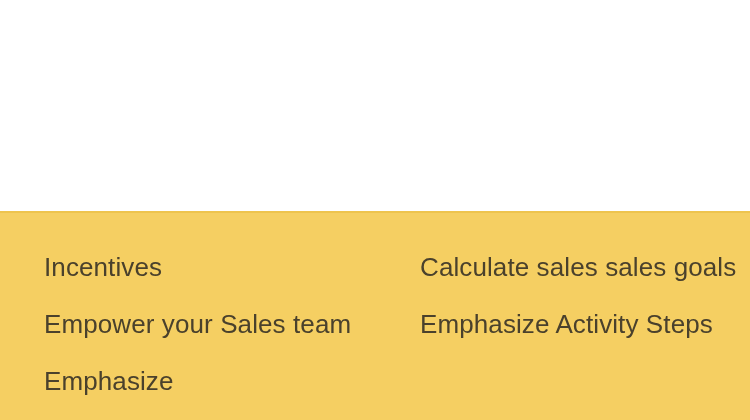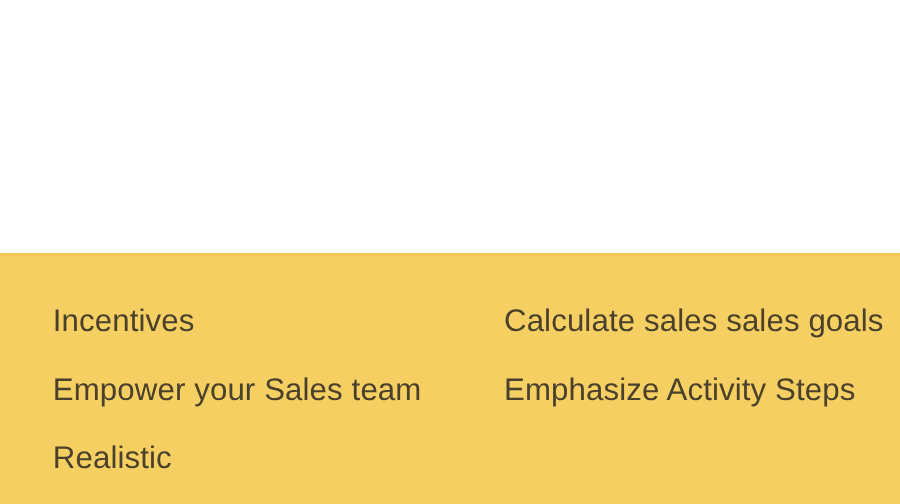--- a/index.html
+++ b/index.html
@@ -89,21 +89,21 @@
 
 <div class="slide">
 
 
   <div class="band">
     <div class="columns">
 
       <div class="col col-left">
         <p class="point row-1">Incentives</p>
         <p class="point row-2">Empower your Sales team</p>
-        <p class="point row-3">Realistic</p>
+        <p class="point row-3">Emphasize</p>
       </div>
 
       <div class="col col-right">
         <p class="point row-1">Calculate sales sales goals</p>
         <p class="point row-2">Emphasize Activity Steps</p>
       </div>
 
     </div>
   </div>
 

